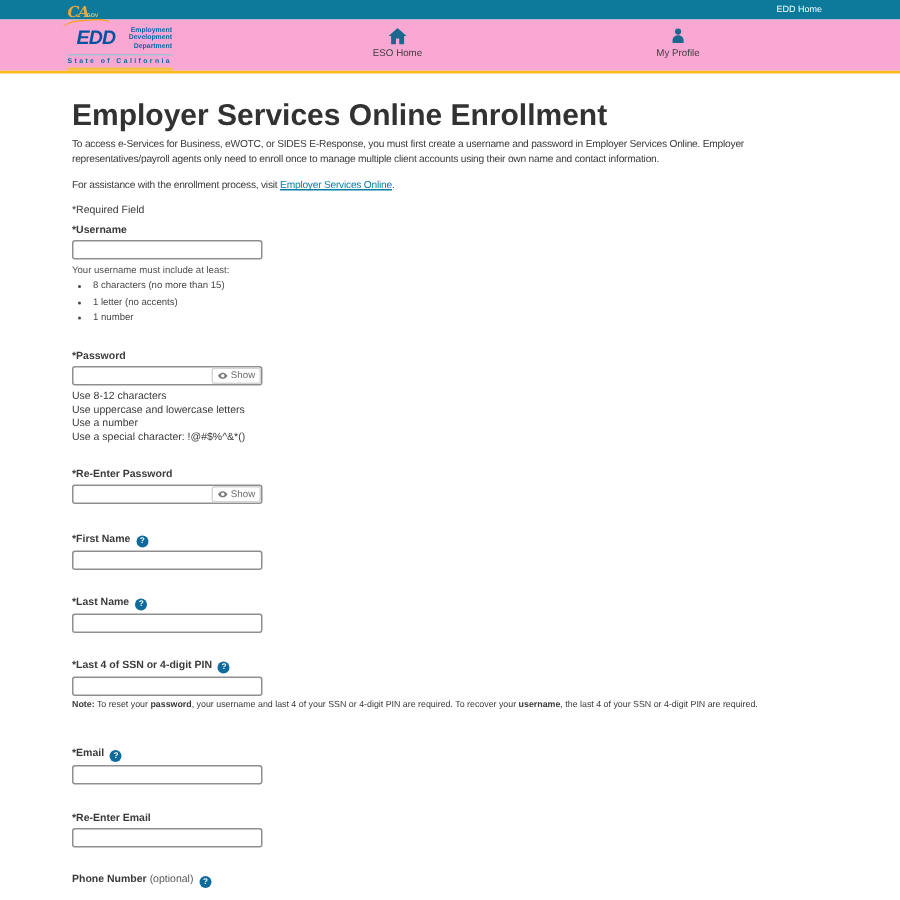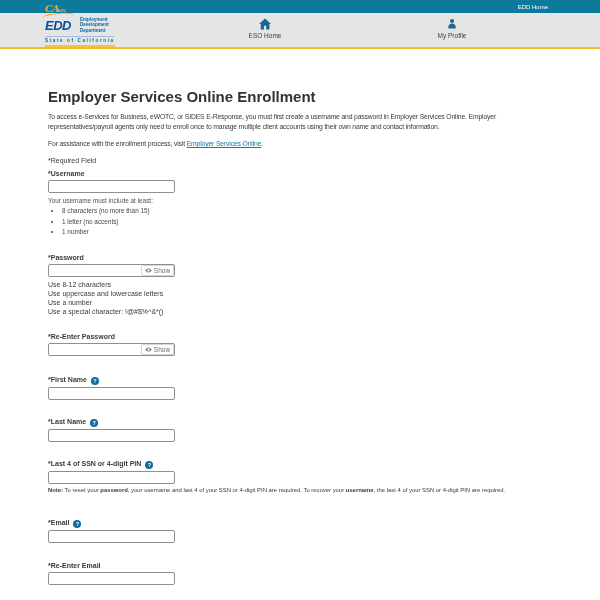--- a/index.html
+++ b/index.html
@@ -9,21 +9,21 @@
   
   .topbar { height:13px; background:var(--topbar_teal,#0d7a9c); display:flex;
     align-items:center; justify-content:space-between; padding:0 52px 0 45px; }
   .ca-logo { position:relative; line-height:1; cursor:pointer; }
   .ca-script { font-family:"DejaVu Serif", serif; font-style:italic; font-weight:700;
     font-size:10px; color:#e9a73c; letter-spacing:-1px; }
   .ca-gov { font-size:3.5px; font-weight:700; color:#f0c565; margin-left:-1px; }
   .topbar-link { color:#ffffff; font-size:6px; text-decoration:none; cursor:pointer; }
 
   
-  .header { position:relative; height:34px; background:#e5e5e5; }
+  .header { position:relative; height:34px; background:#f9a8d4;text-align:right; }
   .edd-logo { position:absolute; left:45px; top:3px; display:grid;
     grid-template-columns:auto auto; column-gap:3px; align-items:center; cursor:pointer; }
   .edd-acronym-wrap { position:relative; }
   .edd-swoosh { position:absolute; top:-3px; left:-3px; width:32px; height:9px;
     border-top:1.5px solid #f3a01f; border-radius:50% / 70%; transform:rotate(-5deg); }
   .edd-acronym { font-size:13px; font-weight:700; font-style:italic;
     color:var(--edd_blue,#00539f); letter-spacing:-0.5px; }
   .edd-lines { font-size:4.6px; font-weight:700; color:#0b67a6; line-height:5.6px; }
   .edd-tagline { grid-column:1 / 3; font-size:4.6px; font-weight:700; color:#0b67a6;
     letter-spacing:1.6px; border-top:1px solid #a9bdd3; border-bottom:2px solid #f7c143;
@@ -32,21 +32,21 @@
     flex-direction:column; align-items:center; gap:2px; cursor:pointer; }
   .nav-eso { left:265px; }
   .nav-profile { left:452px; }
   .nav-item svg { fill:var(--nav_icon_blue,#1b688f); }
   .nav-label { font-size:6.5px; color:#3f3f3f; }
 
   .gold-rule { height:2px; background:var(--accent_gold,#fdb81e); }
 
   
   .content { padding:0 45px 0 48px; }
-  h1 { margin-top:40px; font-size:15px; font-weight:700; color:#323232; line-height:16px; }
+  h1 { margin-top:20px; font-size:20px; font-weight:700; color:#323232; line-height:16px; }
   .intro { margin-top:7px; font-size:6.8px; letter-spacing:-0.15px; line-height:9.5px;
     max-width:509px; }
   .assist { margin-top:8px; font-size:6.8px; letter-spacing:-0.15px; line-height:9px; }
   .link { color:var(--link_blue,#0d7ca3); text-decoration:underline; cursor:pointer; }
   .required-note { margin-top:9px; font-size:7px; line-height:7.5px; }
 
   .field { margin-top:18px; }
   .field.mt-sm { margin-top:5px; }
   .field.mt-pw { margin-top:19px; }
   .field.mt-rpw { margin-top:17px; }

